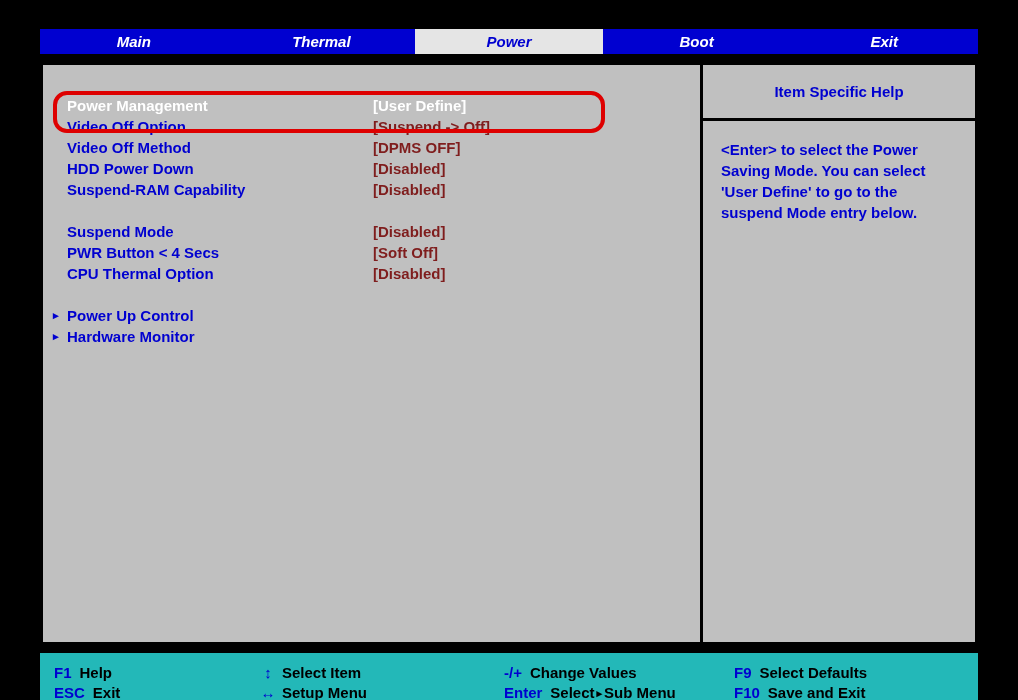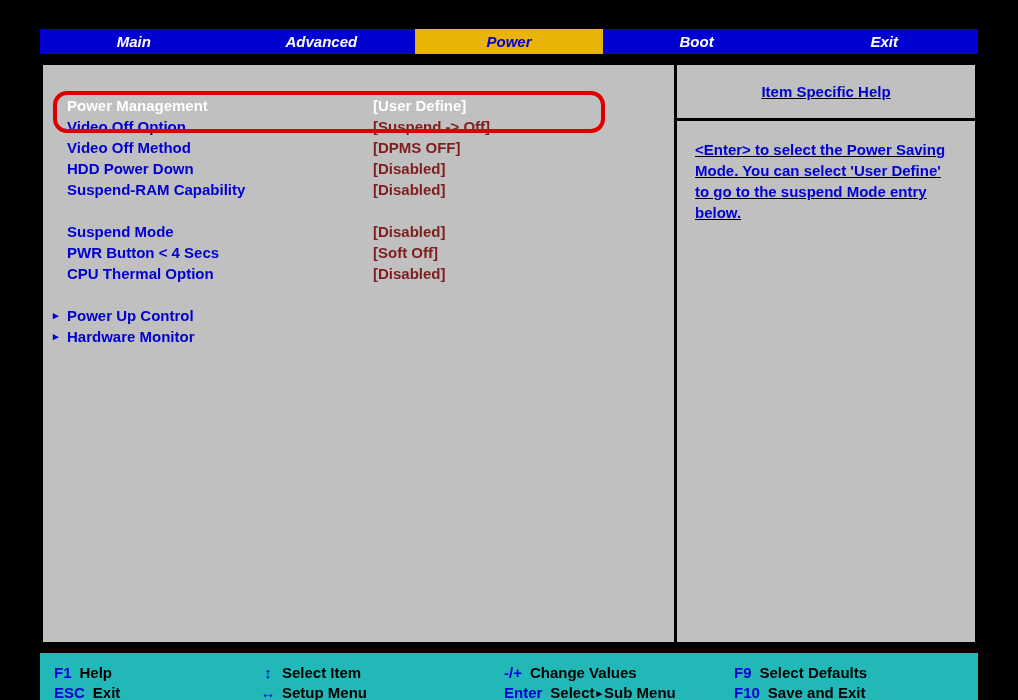--- a/index.html
+++ b/index.html
@@ -29,41 +29,40 @@
   background: #000;
 }
 .tab {
   flex: 1;
   text-align: center;
   color: #fff;
   line-height: 25px;
   cursor: pointer;
 }
 .tab.active {
-  background: #eab308;
+  background: #e5e5e5;
   color: #0000d0;
 }
 .main-area {
   display: flex;
   margin: 8px 40px;
   height: 583px;
   border: 3px solid #000;
   background: #c0c0c0;
 }
 .left-panel {
   flex: 1;
   border-right: 3px solid #000;
   padding: 10px 16px 10px 10px;
   position: relative;
 }
 .right-panel {
-  width: 298px;
+  width: 272px;
   display: flex;
   flex-direction: column;
-  text-decoration: underline;
 }
 .help-header {
   border-bottom: 3px solid #000;
   text-align: center;
   padding: 18px 0;
   color: #0000d0;
 }
 .help-body {
   padding: 18px 18px;
   color: #0000d0;
@@ -153,21 +152,21 @@
 }
 </style>
 </head>
 <body>
 
 <div class="bios-container">
   <div class="tab-bar-spacer-top"></div>
 
   <div class="tab-bar">
     <div class="tab">Main</div>
-    <div class="tab">Advanced</div>
+    <div class="tab">Thermal</div>
     <div class="tab active">Power</div>
     <div class="tab">Boot</div>
     <div class="tab">Exit</div>
   </div>
 
   <div class="main-area">
     <div class="left-panel">
       <div class="highlight-box"></div>
       <div class="settings">
 

